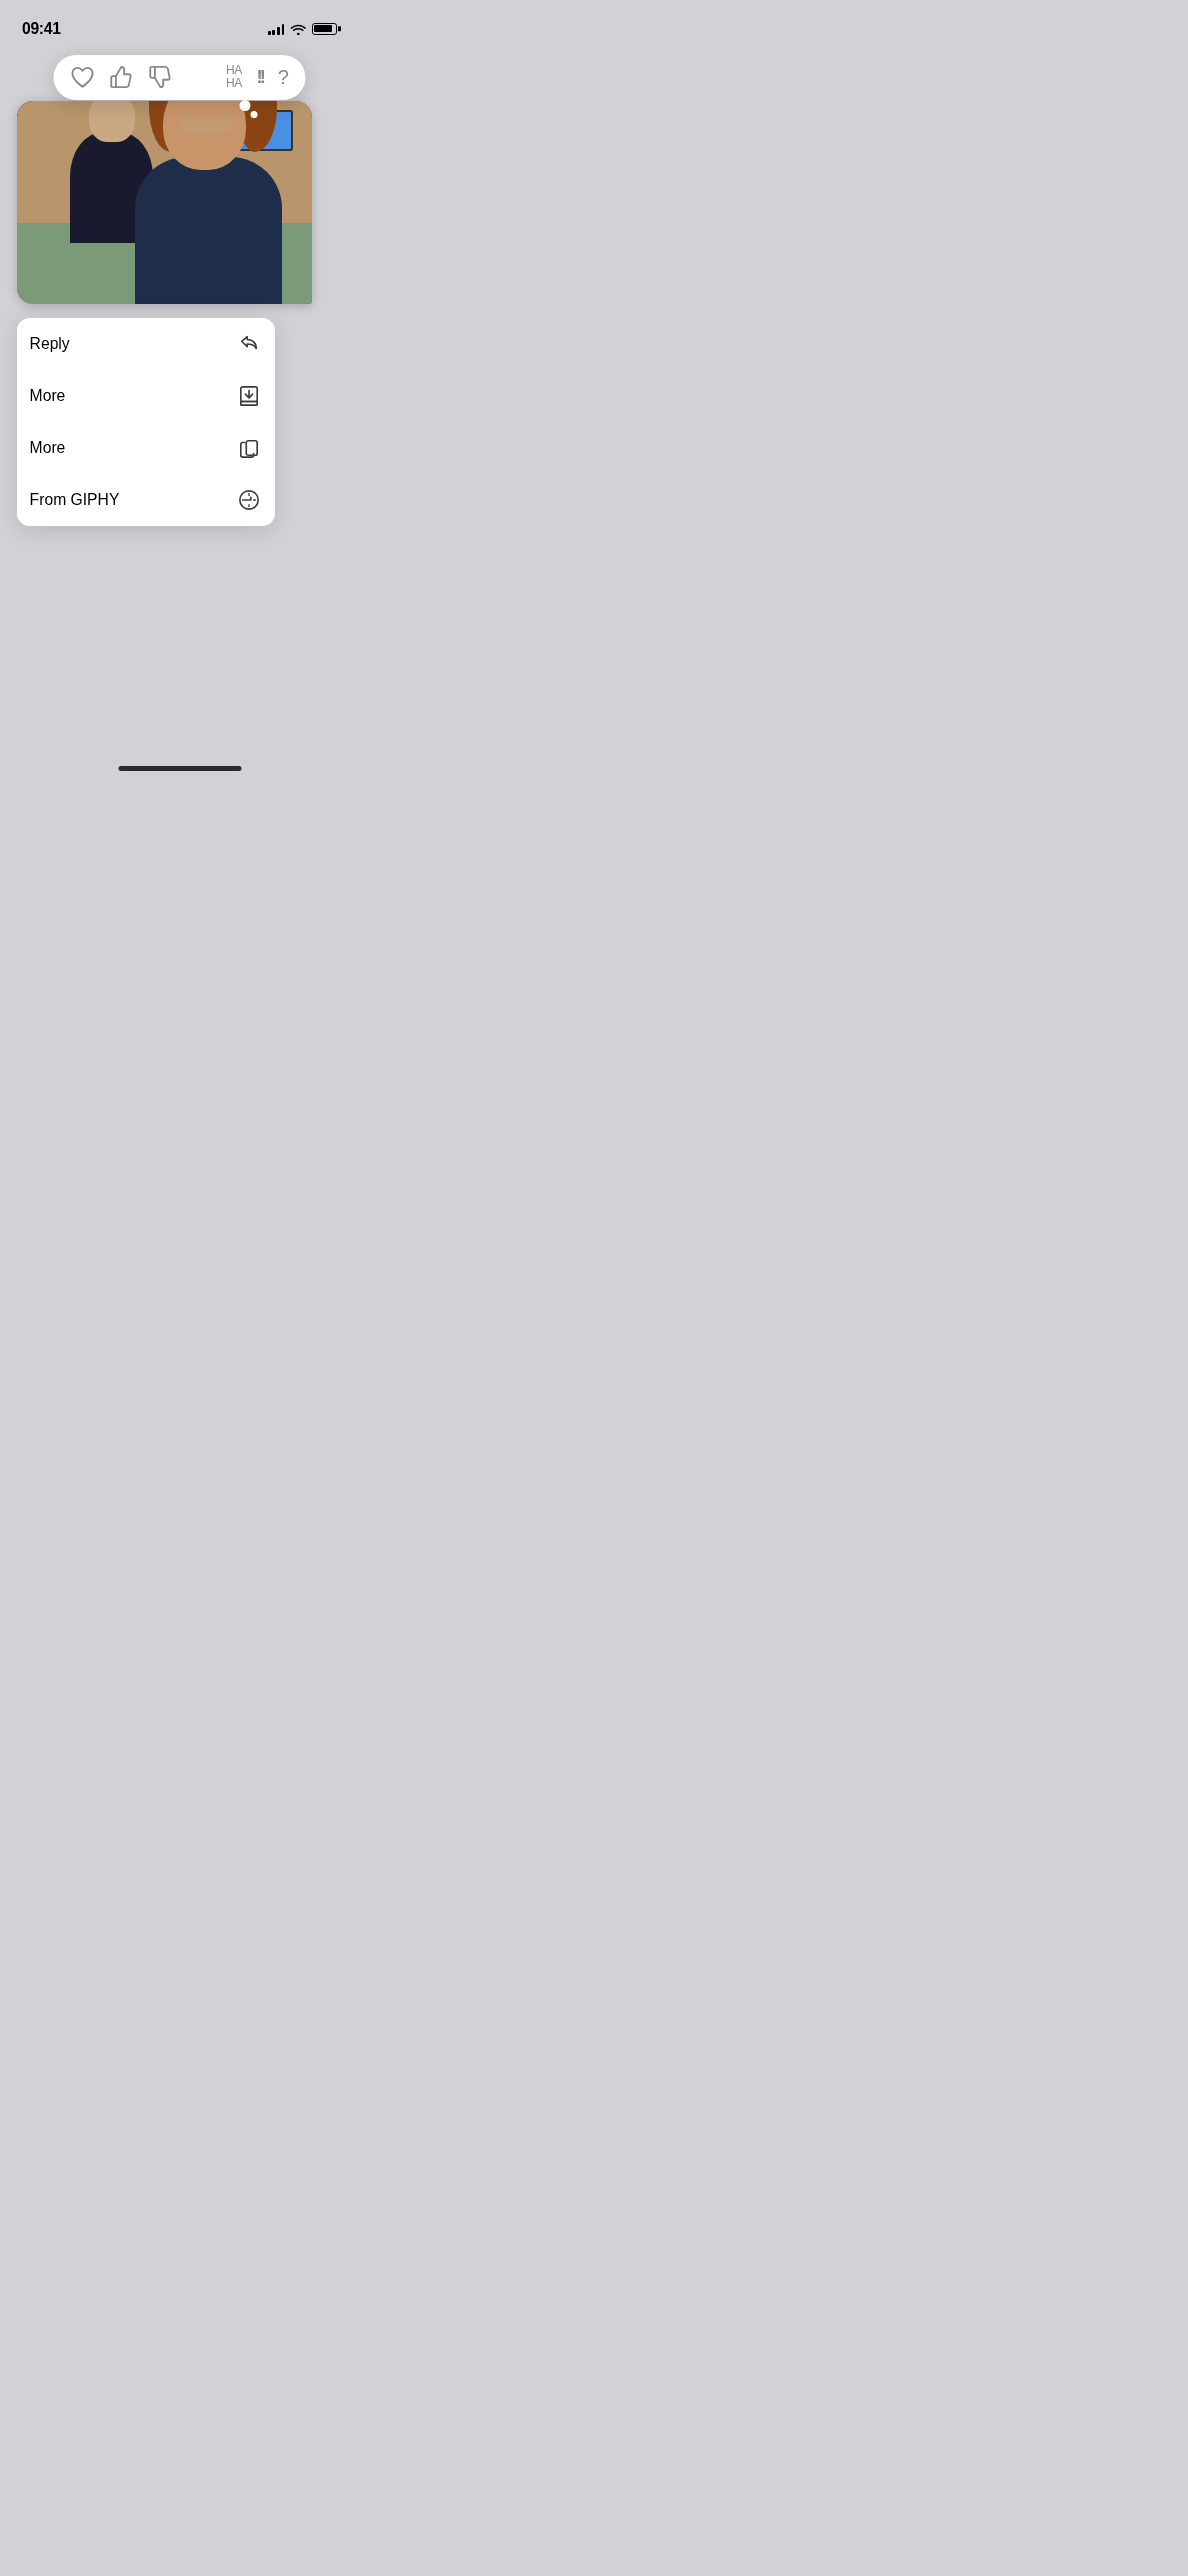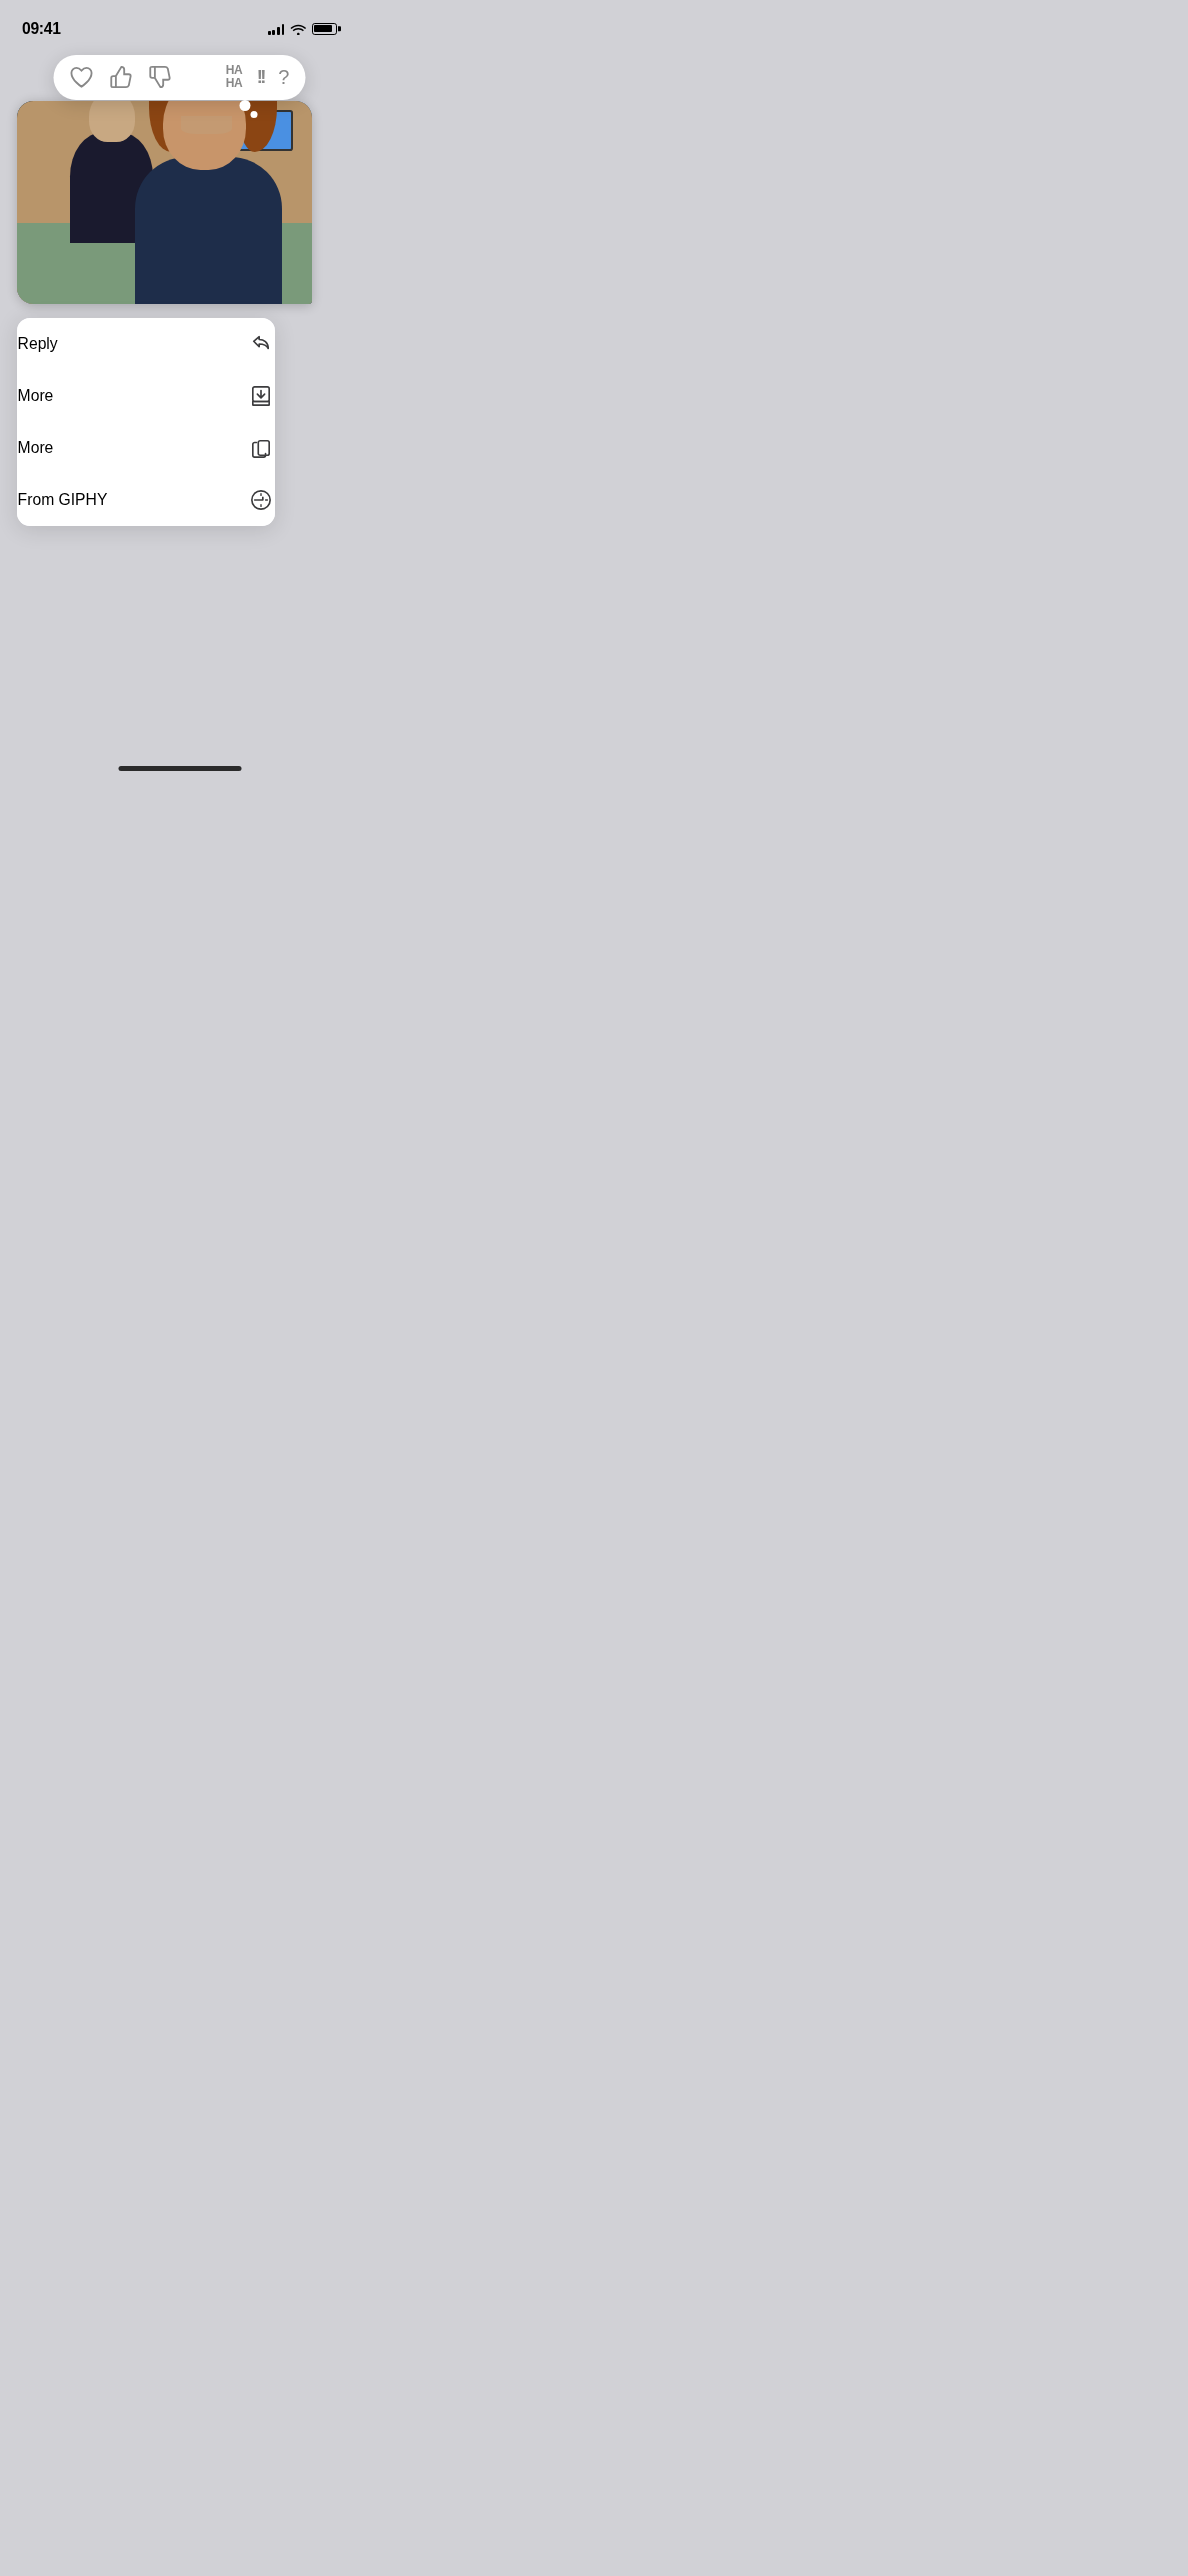--- a/index.html
+++ b/index.html
@@ -333,21 +333,21 @@
       border-radius: 13px;
       overflow: hidden;
       width: 258px;
       box-shadow: 0 3.7px 22px rgba(0,0,0,0.12);
     }
 
     .menu-item {
       display: flex;
       align-items: center;
       justify-content: space-between;
-      padding: 13px 1px;
+      padding: 13px 13px;
       background: #fff;
       cursor: pointer;
       position: relative;
     }
 
     .menu-item:not(:last-child)::after {
       content: '';
       position: absolute;
       bottom: 0;
       left: 16.6px;
@@ -427,21 +427,21 @@
         <path d="M8 24V12L14 2C15 2 17 2.5 17 5V10H22C23.5 10 24 11 24 12L22 22C21.5 23 20.5 24 19 24H8Z" stroke="#888" stroke-width="2" fill="none"></path>
         <path d="M8 12H5C4 12 3 13 3 14V23C3 24 4 24 5 24H8" stroke="#888" stroke-width="2" fill="none"></path>
       </svg>
     </button>
     <button class="reaction-btn" title="thumbs down">
       <svg width="24" height="24" viewBox="0 0 26 26" fill="none">
         <path d="M8 2V14L14 24C15 24 17 23.5 17 21V16H22C23.5 16 24 15 24 14L22 4C21.5 3 20.5 2 19 2H8Z" stroke="#888" stroke-width="2" fill="none"></path>
         <path d="M8 14H5C4 14 3 13 3 12V3C3 2 4 2 5 2H8" stroke="#888" stroke-width="2" fill="none"></path>
       </svg>
     </button>
-    <button class="reaction-btn haha" title="haha" style="font-size:12px;font-weight:700;color:#888;letter-spacing:-0.5px;line-height:1.1;margin-left:40px;">HA<br>HA</button>
+    <button class="reaction-btn haha" title="haha" style="font-size:12px;font-weight:400;color:#888;letter-spacing:-0.5px;line-height:1.1;margin-left:40px;">HA<br>HA</button>
     <button class="reaction-btn exclaim" title="exclamation" style="font-size:18.4px;color:#888;font-weight:700;letter-spacing:-2.8px;">!!</button>
     <button class="reaction-btn" title="question" style="font-size:20px;color:#888;font-weight:500;">?</button>
   </div>
 </div>
 
 <div class="message-area">
   <div class="message-bubble">
     <div class="message-image">
 
       <div class="scene-bg"></div>

